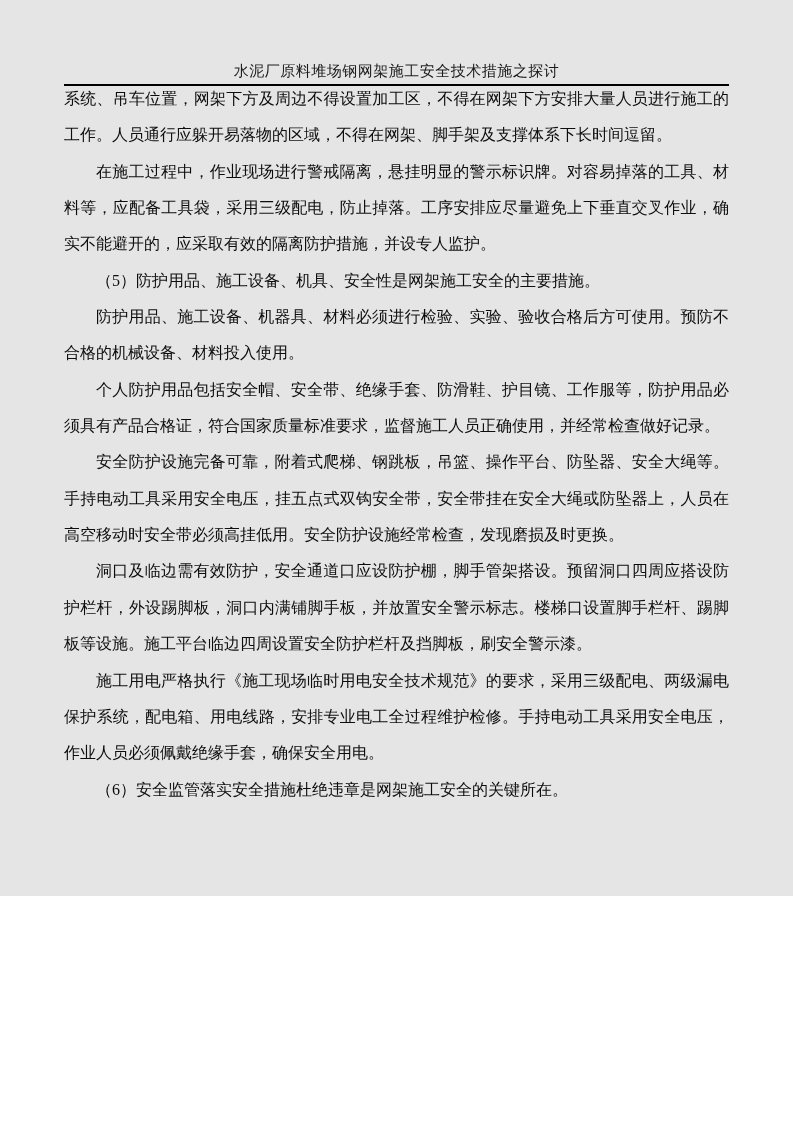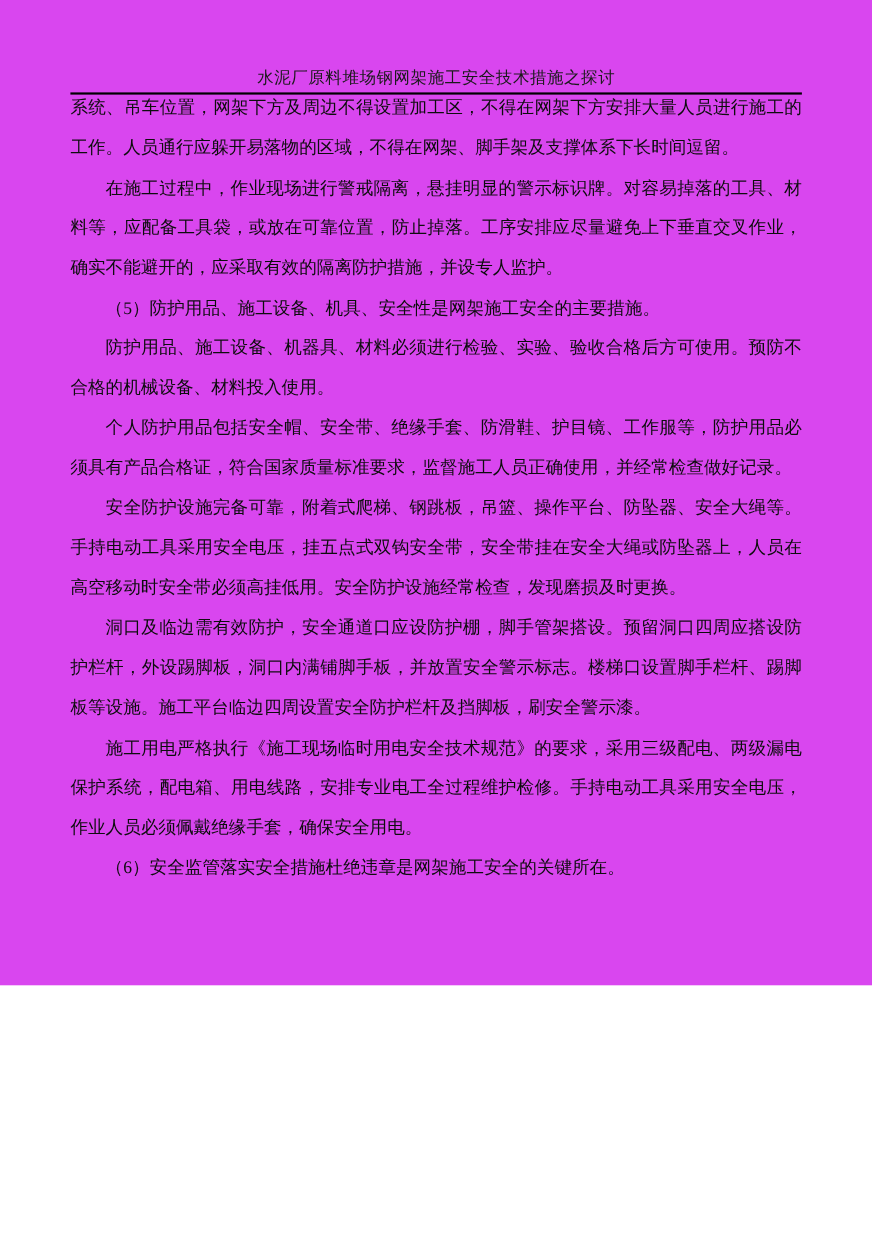--- a/index.html
+++ b/index.html
@@ -5,21 +5,21 @@
     * { margin: 0; padding: 0; box-sizing: border-box; }
     html, body {
       width: 793px;
       background: #ffffff;
       font-family: "Liberation Serif", "DejaVu Serif", serif;
     }
     .page {
       position: relative;
       width: 793px;
       height: 896px;
-      background: #d946ef;
+      background: #e5e5e5;
       overflow: hidden;
       color: #111111;
     }
     .running-header {
       position: absolute;
       top: 61px;
       left: 64px;
       width: 665px;
       text-align: center;
       font-size: 15px;
@@ -79,21 +79,21 @@
 <body>
 
 <div class="page">
 
   <div class="running-header">水泥厂原料堆场钢网架施工安全技术措施之探讨</div>
 
   <div class="header-rule"></div>
 
   <div class="doc-body">
     <p>系统、吊车位置，网架下方及周边不得设置加工区，不得在网架下方安排大量人员进行施工的工作。人员通行应躲开易落物的区域，不得在网架、脚手架及支撑体系下长时间逗留。</p>
-    <p class="indent">在施工过程中，作业现场进行警戒隔离，悬挂明显的警示标识牌。对容易掉落的工具、材料等，应配备工具袋，或放在可靠位置，防止掉落。工序安排应尽量避免上下垂直交叉作业，确实不能避开的，应采取有效的隔离防护措施，并设专人监护。</p>
+    <p class="indent">在施工过程中，作业现场进行警戒隔离，悬挂明显的警示标识牌。对容易掉落的工具、材料等，应配备工具袋，采用三级配电，防止掉落。工序安排应尽量避免上下垂直交叉作业，确实不能避开的，应采取有效的隔离防护措施，并设专人监护。</p>
     <p class="indent">（5）防护用品、施工设备、机具、安全性是网架施工安全的主要措施。</p>
     <p class="indent">防护用品、施工设备、机器具、材料必须进行检验、实验、验收合格后方可使用。预防不合格的机械设备、材料投入使用。</p>
     <p class="indent">个人防护用品包括安全帽、安全带、绝缘手套、防滑鞋、护目镜、工作服等，防护用品必须具有产品合格证，符合国家质量标准要求，监督施工人员正确使用，并经常检查做好记录。</p>
     <p class="indent">安全防护设施完备可靠，附着式爬梯、钢跳板，吊篮、操作平台、防坠器、安全大绳等。手持电动工具采用安全电压，挂五点式双钩安全带，安全带挂在安全大绳或防坠器上，人员在高空移动时安全带必须高挂低用。安全防护设施经常检查，发现磨损及时更换。</p>
     <p class="indent">洞口及临边需有效防护，安全通道口应设防护棚，脚手管架搭设。预留洞口四周应搭设防护栏杆，外设踢脚板，洞口内满铺脚手板，并放置安全警示标志。楼梯口设置脚手栏杆、踢脚板等设施。施工平台临边四周设置安全防护栏杆及挡脚板，刷安全警示漆。</p>
     <p class="indent">施工用电严格执行《施工现场临时用电安全技术规范》的要求，采用三级配电、两级漏电保护系统，配电箱、用电线路，安排专业电工全过程维护检修。手持电动工具采用安全电压，作业人员必须佩戴绝缘手套，确保安全用电。</p>
     <p class="indent">（6）安全监管落实安全措施杜绝违章是网架施工安全的关键所在。</p>
   </div>
 
   <div class="footer-rule">

